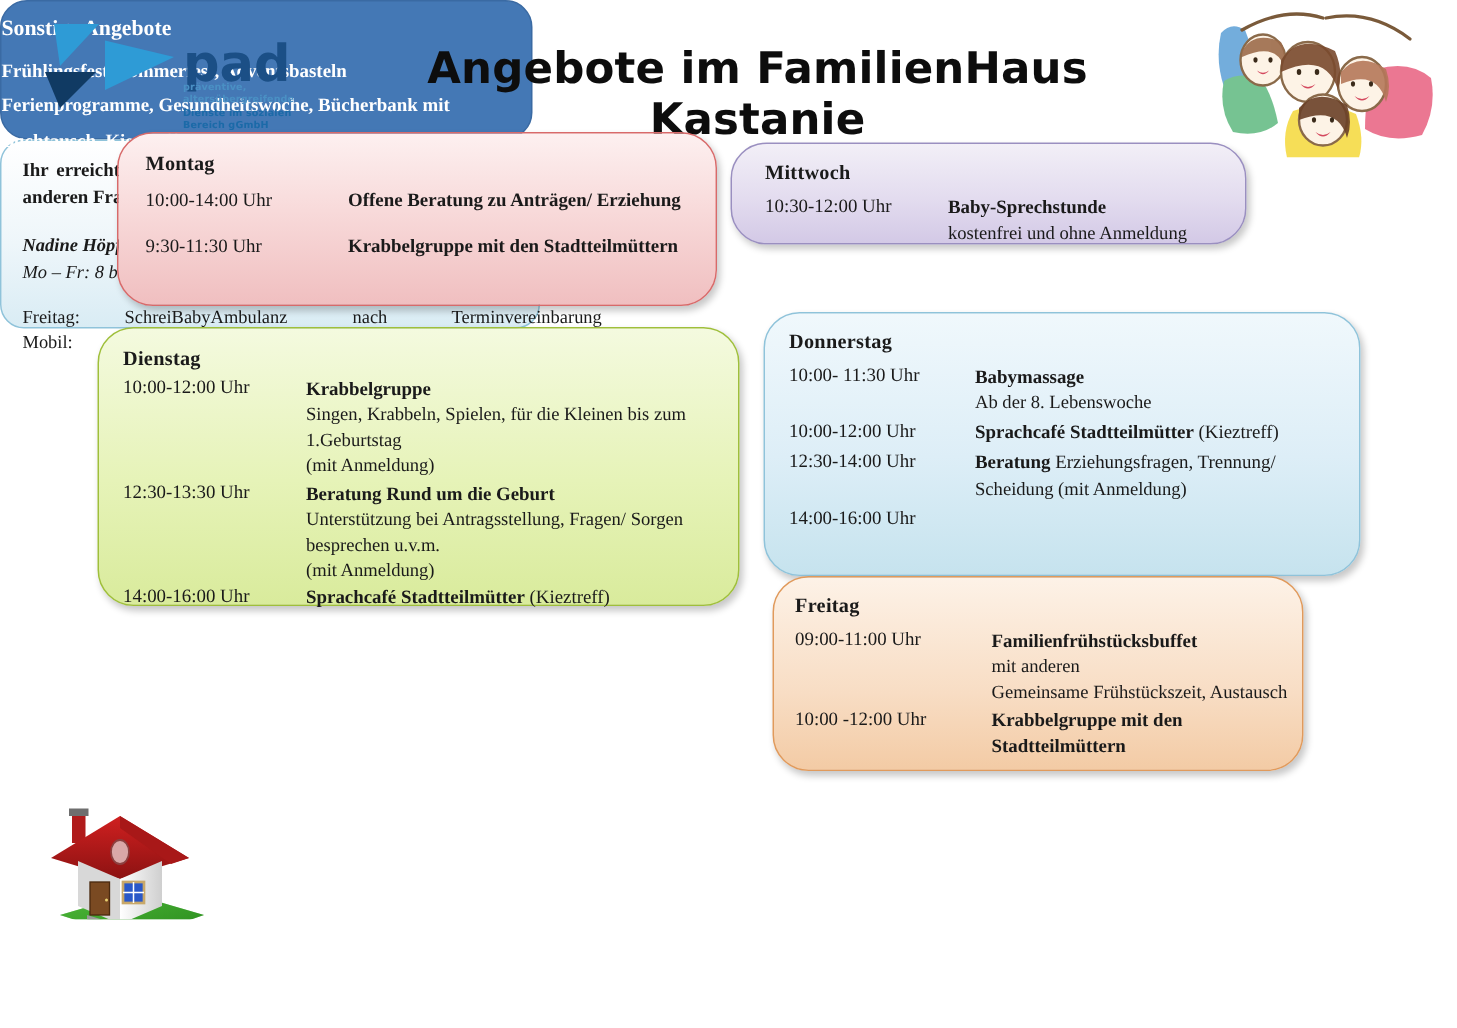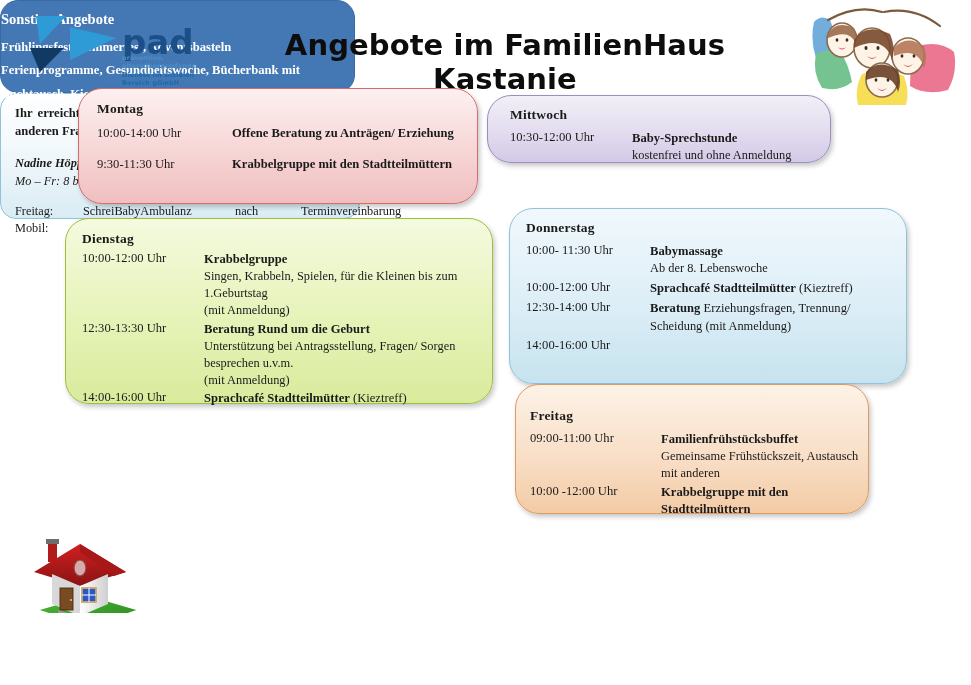--- a/index.html
+++ b/index.html
@@ -125,21 +125,21 @@
   #box-donnerstag .day { margin-bottom: 7px; }
   #box-donnerstag .row { margin-bottom: 3px; }
   #box-donnerstag .time { width: 124px; }
   #box-donnerstag .desc { line-height: 1.37; }
 
   
   #box-freitag {
     left: 515px; top: 384px; width: 354px; height: 130px;
     background: linear-gradient(to bottom, #fdf2e7 0%, #f8ddc4 60%, #f3cba5 100%);
     border: 1.6px solid #e09a5c;
-    padding: 23px 0 0 14px;
+    padding: 11px 0 0 14px;
   }
   #box-freitag .day { margin-bottom: 7px; }
   #box-freitag .row { margin-bottom: 2px; }
   #box-freitag .time { width: 131px; }
   #box-freitag .desc { line-height: 1.36; }
   #box-freitag .sba { font-size: 12.6px; margin-top: 1px; }
   #box-freitag .sba b { font-weight: bold; }
 
   
   #box-sonstige {
@@ -359,22 +359,22 @@
     </div>
   </div>
 
   <div class="box" id="box-freitag">
     <div class="day">Freitag</div>
 
     <div class="row">
       <div class="time">09:00-11:00 Uhr</div>
       <div class="desc">
         <b> Familienfrühstücksbuffet</b>
+        <div class="sub">mit anderen</div>
         <div class="sub">Gemeinsame Frühstückszeit, Austausch</div>
-        <div class="sub">mit anderen</div>
       </div>
     </div>
 
     <div class="row">
       <div class="time">10:00 -12:00 Uhr</div>
       <div class="desc">
         <b>Krabbelgruppe mit den</b>
         <div><b>Stadtteilmüttern</b></div>
       </div>
     </div>

